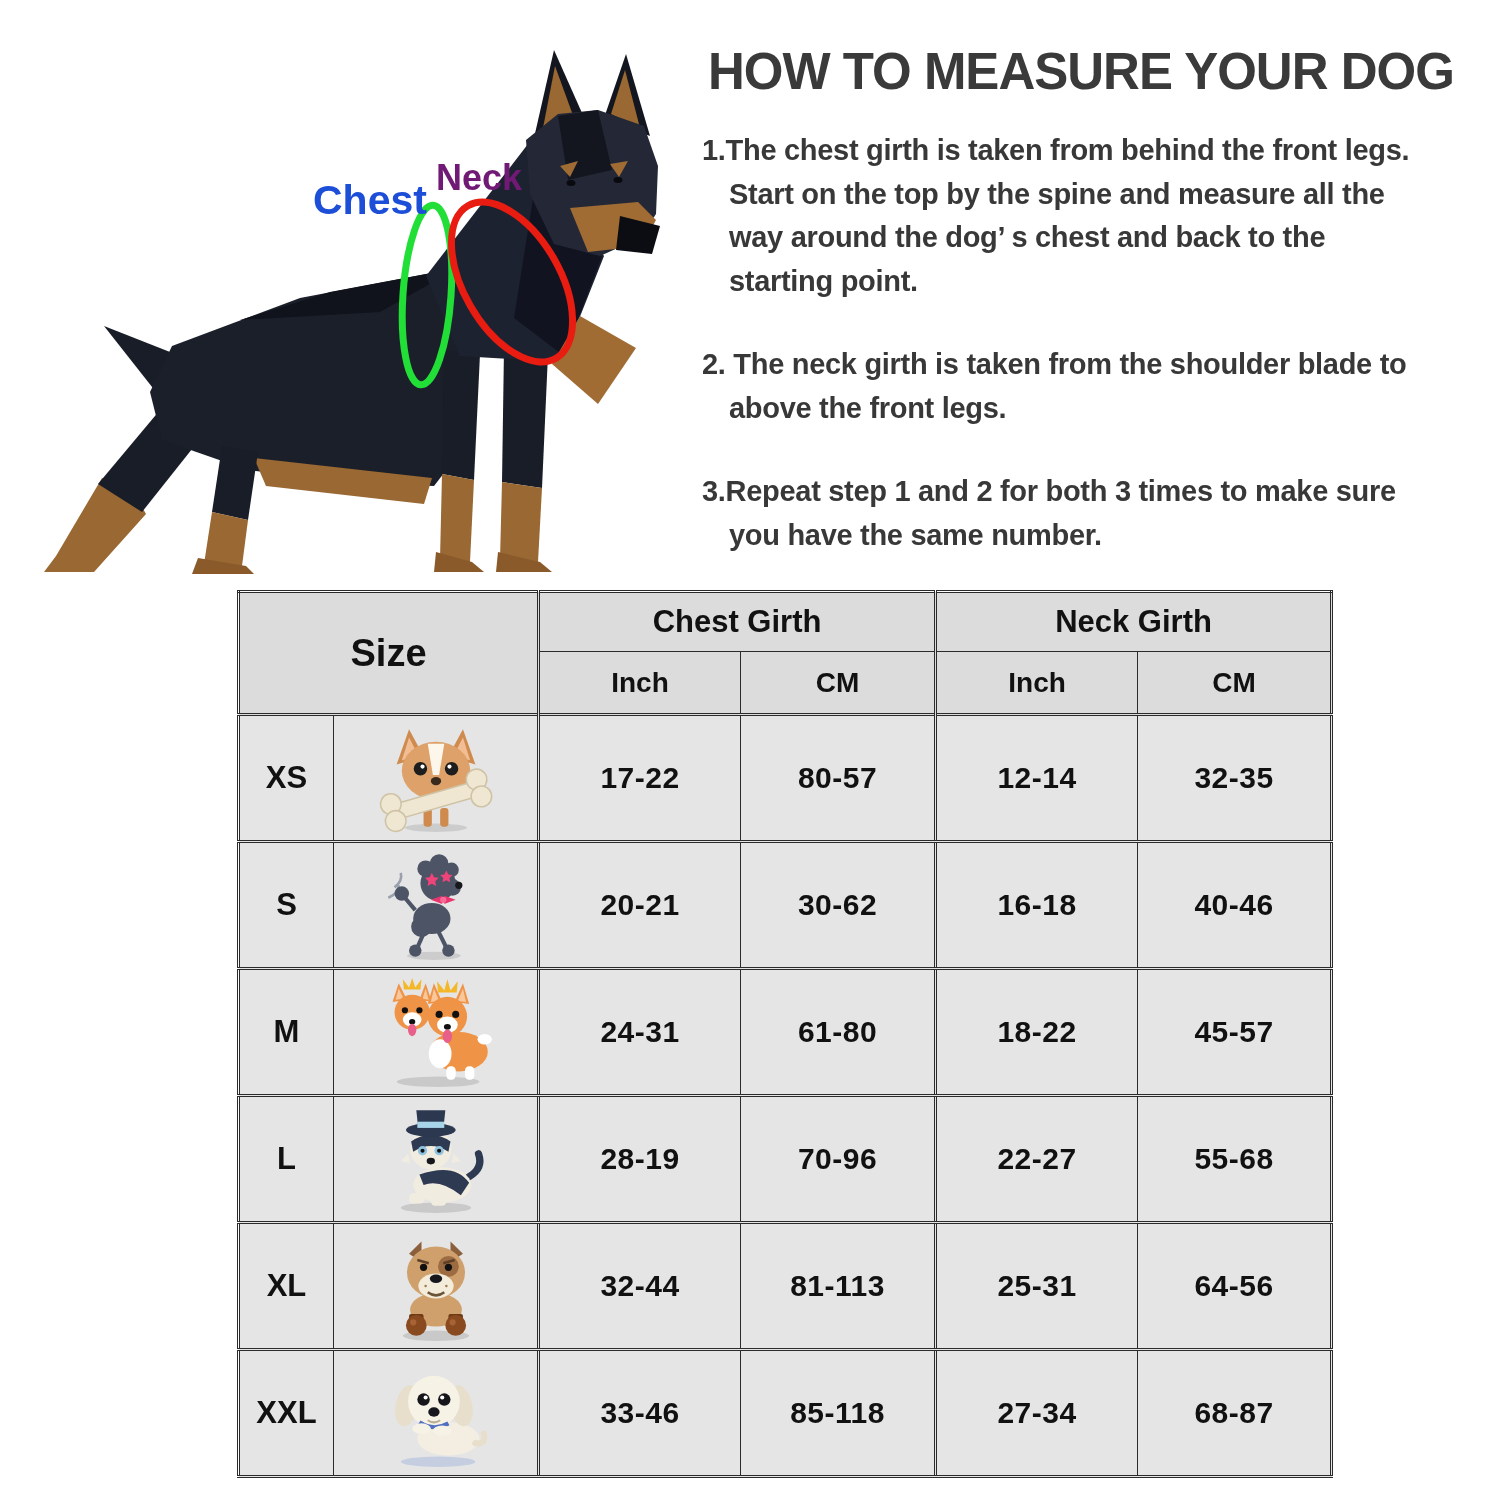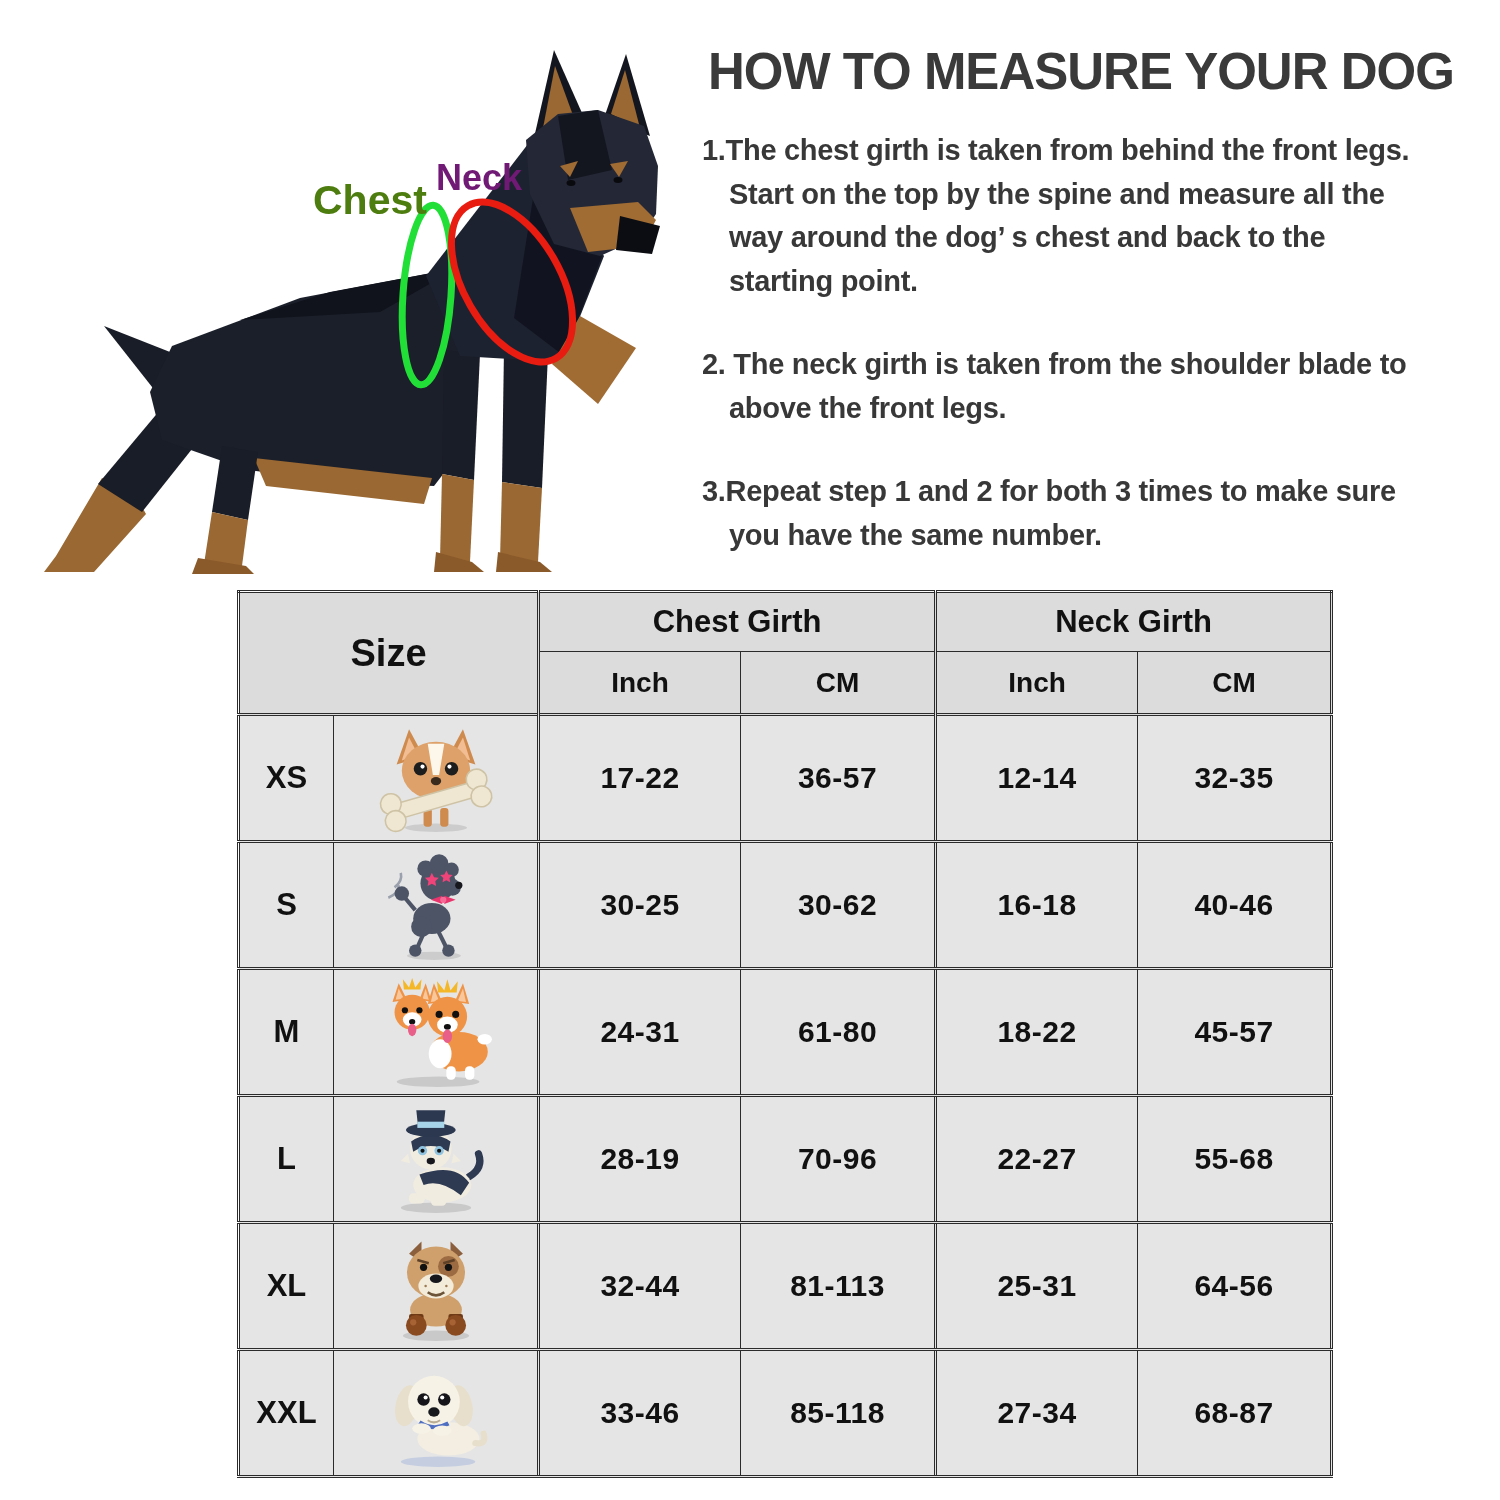--- a/index.html
+++ b/index.html
@@ -243,21 +243,21 @@
       <polygon points="620,196 660,206 652,234 616,230" fill="#0b0d12"></polygon>
 
       <polygon points="560,146 578,141 570,157" fill="#a06c34"></polygon>
       <polygon points="610,144 628,141 619,157" fill="#a06c34"></polygon>
       <ellipse cx="571" cy="163" rx="4.5" ry="3" fill="#090a0e"></ellipse>
       <ellipse cx="618" cy="160" rx="4.5" ry="3" fill="#090a0e"></ellipse>
 
       <ellipse cx="427" cy="275" rx="24" ry="90" fill="none" stroke="#22df38" stroke-width="7" transform="rotate(4 427 275)"></ellipse>
       <ellipse cx="512" cy="262" rx="48" ry="88" fill="none" stroke="#e81c10" stroke-width="7" transform="rotate(-30 512 262)"></ellipse>
     </svg>
-    <span class="girth-label chest-label" style="color: #4d7c0f;">Chest</span>
+    <span class="girth-label chest-label" style="color: #1d4ed8;">Chest</span>
     <span class="girth-label neck-label" style="color: #701a75;">Neck</span>
   </div>
 
   <div class="copy">
     <h1>HOW TO MEASURE YOUR DOG</h1>
     <div class="instructions">
         <p class="step">
           <span class="line">1.The chest girth is taken from behind the front legs.</span>
           <span class="line cont">Start on the top by the spine and measure all the</span>
           <span class="line cont">way around the dog’ s chest and back to the</span>
@@ -298,32 +298,32 @@
     </thead>
     <tbody>
         <tr class="body-row">
           <td class="c-size">XS</td>
           <td class="c-dog">
             <svg class="dog-icon" viewBox="0 0 120 110">
               <use href="#sym-chihuahua"></use>
             </svg>
           </td>
           <td class="c-val dbl-l">17-22</td>
-          <td class="c-val">36-57</td>
+          <td class="c-val">80-57</td>
           <td class="c-val dbl-l">12-14</td>
           <td class="c-val">32-35</td>
         </tr>
         <tr class="body-row">
           <td class="c-size">S</td>
           <td class="c-dog">
             <svg class="dog-icon" viewBox="0 0 120 110">
               <use href="#sym-poodle"></use>
             </svg>
           </td>
-          <td class="c-val dbl-l">30-25</td>
+          <td class="c-val dbl-l">20-21</td>
           <td class="c-val">30-62</td>
           <td class="c-val dbl-l">16-18</td>
           <td class="c-val">40-46</td>
         </tr>
         <tr class="body-row">
           <td class="c-size">M</td>
           <td class="c-dog">
             <svg class="dog-icon" viewBox="0 0 120 110">
               <use href="#sym-corgis"></use>
             </svg>

